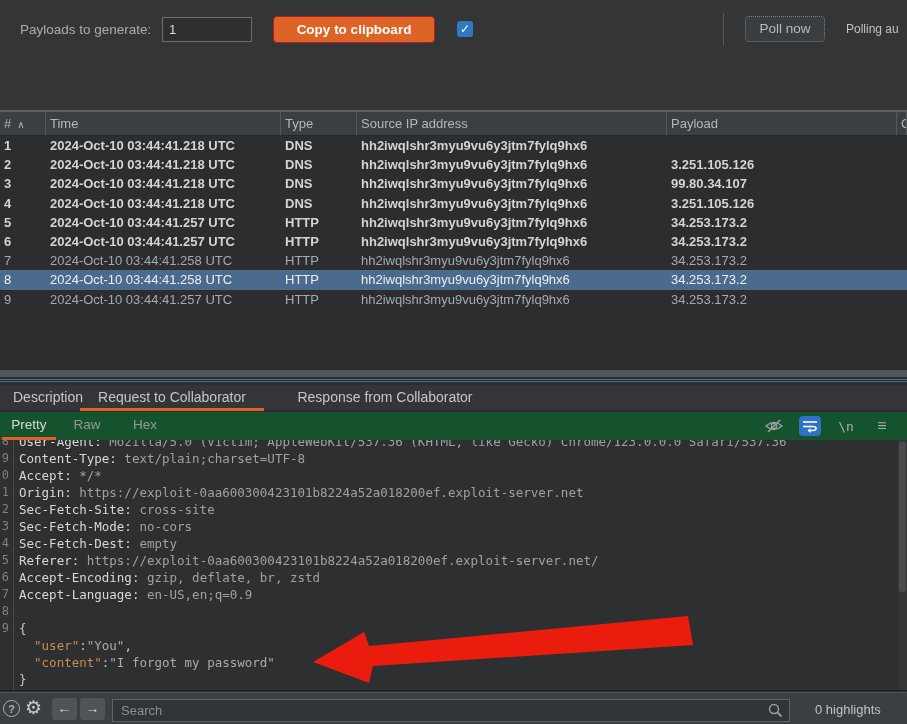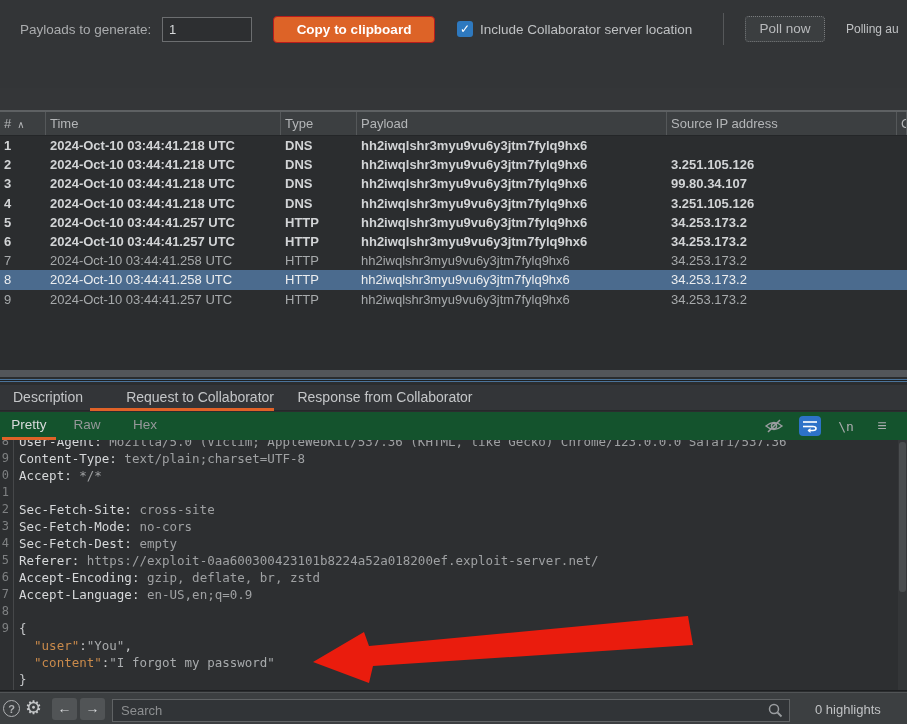--- a/index.html
+++ b/index.html
@@ -41,21 +41,21 @@
   .splitter{position:absolute;left:0;top:368px;width:907px;height:17px;background:#2b2d2f;}
   .sp-gray{position:absolute;left:0;top:2px;width:100%;height:7px;background:#53565a;}
   .sp-b1{position:absolute;left:0;top:11px;width:100%;height:1px;background:#4b7399;}
   .sp-dark{position:absolute;left:0;top:12px;width:100%;height:1px;background:#1e2022;}
   .sp-b2{position:absolute;left:0;top:13px;width:100%;height:1px;background:#4b7399;}
 
   
   .tabbar{position:absolute;left:0;top:385px;width:907px;height:26px;background:#333538;border-bottom:1px solid #26282a;}
   .tab{position:absolute;top:0;height:26px;font-size:14px;color:#c4c6c8;line-height:24px;text-align:center;cursor:pointer;}
   .tab-desc{left:0px;width:96px;}
-  .tab-req{left:90px;width:184px;text-align:right;}
+  .tab-req{left:80px;width:184px;}
   .tab-resp{left:280px;width:210px;}
   .tab.selected::after{content:"";position:absolute;left:0;right:0;bottom:0;height:3px;background:#e06228;}
 
   
   .ed-toolbar{position:absolute;left:0;top:412px;width:907px;height:28px;background:#14532d;}
   .subtab{position:absolute;top:0;height:28px;font-size:13.5px;line-height:26px;text-align:center;color:#96989a;cursor:pointer;}
   .subtab-pretty{left:0;width:58px;color:#d8dadb;}
   .subtab-raw{left:58px;width:58px;}
   .subtab-hex{left:116px;width:58px;}
   .subtab.selected::after{content:"";position:absolute;left:2px;right:2px;bottom:0;height:3px;background:#e06228;}
@@ -106,36 +106,35 @@
 
 <div class="screen">
 
   <div class="topbar">
     <span class="payloads-label">Payloads to generate:</span>
     <input class="payloads-input" type="text" value="1" style="">
     <div class="copy-btn">Copy to clipboard</div>
     <div class="chk">
       <span>✓</span>
     </div>
-    <span class="chk-label">Include Collaborator server location</span>
     <div class="tb-divider"></div>
     <div class="poll-btn">Poll now</div>
     <span class="polling-text">Polling au</span>
   </div>
   <div class="topbar-sub"></div>
 
   <div class="table-wrap">
     <div class="thead">
       <div class="thcell">
         <span>#</span><span class="sort">∧</span>
       </div>
       <div class="thcell">Time</div>
       <div class="thcell">Type</div>
+      <div class="thcell">Source IP address</div>
       <div class="thcell">Payload</div>
-      <div class="thcell">Source IP address</div>
       <div class="thcell">C</div>
     </div>
     <div class="tbody">
         <div class="trow unread">
           <div class="tcell">1</div>
           <div class="tcell">2024-Oct-10 03:44:41.218 UTC</div>
           <div class="tcell">DNS</div>
           <div class="tcell">hh2iwqlshr3myu9vu6y3jtm7fylq9hx6</div>
           <div class="tcell"></div>
         </div>
@@ -258,20 +257,21 @@
         <div class="eline">
           <span class="gut">9</span>
           <span class="ltext"><span class="seg-name">Content-Type:</span><span class="seg-val"> text/plain;charset=UTF-8</span></span>
         </div>
         <div class="eline">
           <span class="gut">0</span>
           <span class="ltext"><span class="seg-name">Accept:</span><span class="seg-val"> */*</span></span>
         </div>
         <div class="eline">
           <span class="gut">1</span>
+          <span class="ltext"><span class="seg-name">Origin:</span><span class="seg-val"> https://exploit-0aa600300423101b8224a52a018200ef.exploit-server.net</span></span>
         </div>
         <div class="eline">
           <span class="gut">2</span>
           <span class="ltext"><span class="seg-name">Sec-Fetch-Site:</span><span class="seg-val"> cross-site</span></span>
         </div>
         <div class="eline">
           <span class="gut">3</span>
           <span class="ltext"><span class="seg-name">Sec-Fetch-Mode:</span><span class="seg-val"> no-cors</span></span>
         </div>
         <div class="eline">

